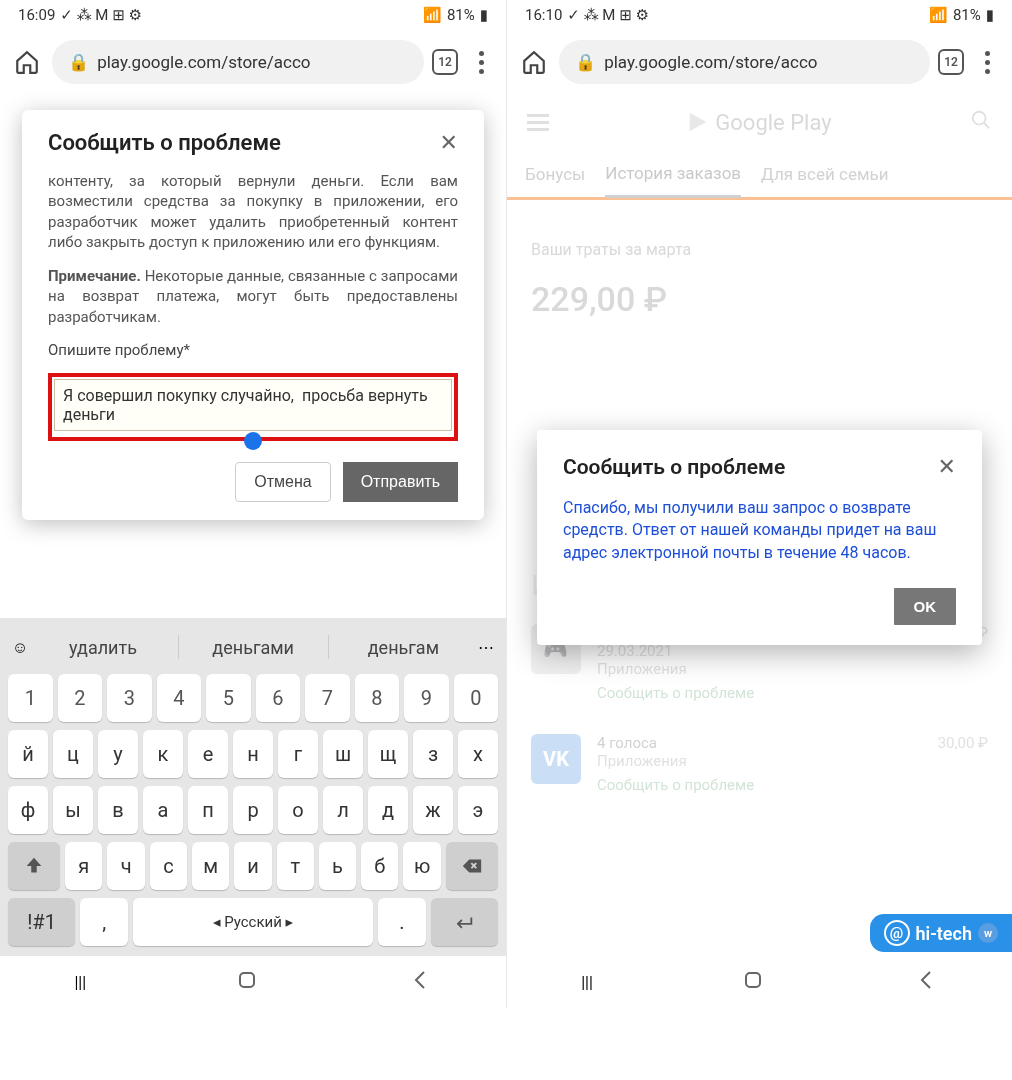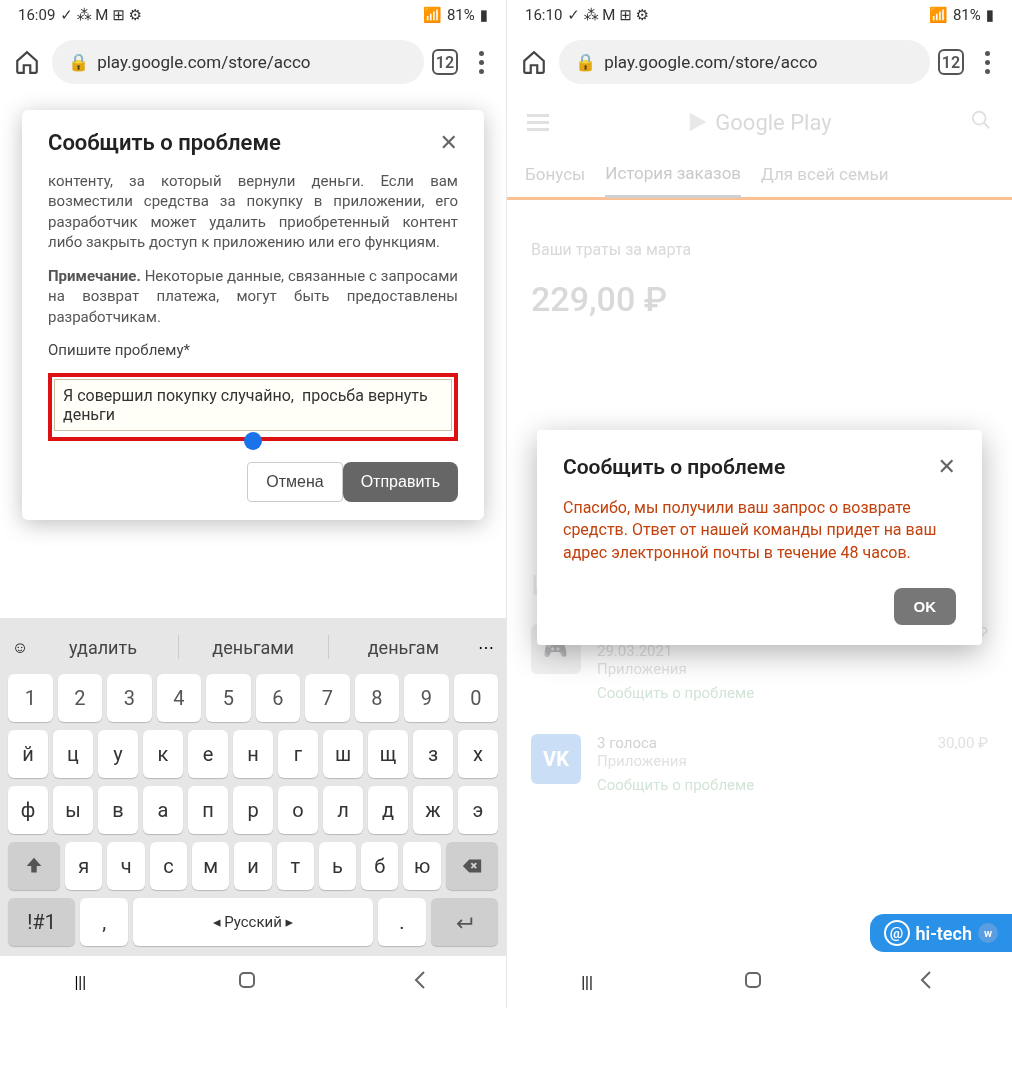--- a/index.html
+++ b/index.html
@@ -8,44 +8,44 @@
   .phone + .phone { border-left: 1px solid #e8e8e8; }
 
   
   .status-bar { height: 30px; display: flex; align-items: center; justify-content: space-between; padding: 0 18px; font-size: 15px; color: #333; }
   .status-left, .status-right { display: flex; align-items: center; gap: 5px; }
 
   
   .browser-bar { height: 64px; display: flex; align-items: center; padding: 0 10px; gap: 8px; }
   .home-icon { width: 34px; height: 34px; display: flex; align-items: center; justify-content: center; }
   .url-pill { flex: 1; height: 44px; background: #f1f1f1; border-radius: 22px; display: flex; align-items: center; padding: 0 16px; gap: 8px; font-size: 17px; color: #333; overflow: hidden; white-space: nowrap; }
-  .tab-count { width: 26px; height: 26px; border: 2px solid #555; border-radius: 6px; display: flex; align-items: center; justify-content: center; font-size: 16px; font-weight: 600; color: #555; }
+  .tab-count { width: 26px; height: 26px; border: 2px solid #555; border-radius: 6px; display: flex; align-items: center; justify-content: center; font-size: 12px; font-weight: 600; color: #555; }
   .kebab { width: 30px; display: flex; flex-direction: column; align-items: center; gap: 4px; }
   .kebab span { width: 5px; height: 5px; background: #555; border-radius: 50%; }
 
   
   .gp-header { position: relative; height: 56px; display: flex; align-items: center; justify-content: space-between; padding: 0 20px; }
   .gp-logo { display: flex; align-items: center; gap: 6px; font-size: 22px; color: #aaa; }
   .gp-burger { display: flex; flex-direction: column; gap: 4px; }
   .gp-burger span { width: 22px; height: 3px; background: #bbb; }
   .gp-tabs { display: flex; padding: 0 18px; gap: 20px; font-size: 17px; color: #999; height: 50px; align-items: center; border-bottom: 3px solid #f97316; }
   .gp-tab.active { color: #888; border-bottom: 3px solid #999; padding-bottom: 12px; margin-bottom: -1px; padding-top: 12px; }
   .modal { position: absolute; left: 22px; right: 22px; top: 110px; background: #fff; border-radius: 6px; box-shadow: 0 4px 22px rgba(0,0,0,.25); padding: 20px 26px 18px 26px; z-index: 5; }
   .modal-title-row { display: flex; justify-content: space-between; align-items: center; margin-bottom: 16px; }
   .modal-title { font-size: 22px; font-weight: 600; color: #222; }
   .close-x { font-size: 22px; color: #666; cursor: pointer; }
   .modal-text { font-size: 15px; color: #555; text-align: justify; line-height: 1.35; margin-bottom: 14px; }
   .modal-text b { font-weight: 700; }
   .field-label { font-size: 15px; color: #444; margin-bottom: 14px; }
   .textarea-wrap { border: 4px solid #d11; padding: 2px; }
   .textarea { width: 100%; min-height: 46px; border: 1px solid #c9bfa3; background: #fffef7; font-size: 16px; padding: 6px 8px; resize: none; font-family: inherit; color: #333; }
   .cursor-dot { width: 18px; height: 18px; background: #1a73e8; border-radius: 50%; margin: -9px auto 10px auto; }
-  .modal-buttons { display: flex; justify-content: flex-end; margin-top: 12px; }
+  .modal-buttons { display: flex; justify-content: flex-end; gap: 12px; margin-top: 12px; }
   .btn-cancel { padding: 10px 18px; border: 1px solid #ccc; background: #fff; border-radius: 4px; font-size: 16px; color: #444; }
-  .btn-send { padding: 10px 18px; border: none; background: #666; color: #fff; border-radius: 8px; font-size: 16px; }
+  .btn-send { padding: 10px 18px; border: none; background: #666; color: #fff; border-radius: 0; font-size: 16px; }
 
   
   .keyboard { position: absolute; left: 0; right: 0; bottom: 52px; background: #e6e6e6; padding: 6px 4px 6px 4px; }
   .suggest-row { display: flex; align-items: center; height: 46px; padding: 0 8px; gap: 10px; }
   .suggest { flex: 1; text-align: center; font-size: 18px; color: #444; }
   .suggest-sep { width: 1px; height: 24px; background: #ccc; }
   .kbd-row { display: flex; gap: 5px; padding: 4px 4px; }
   .key { flex: 1; height: 48px; background: #fff; border-radius: 6px; box-shadow: 0 1px 1px rgba(0,0,0,.2); display: flex; align-items: center; justify-content: center; font-size: 20px; color: #333; position: relative; }
   .key.dark { background: #cfcfcf; }
   .key.num { font-size: 20px; color: #555; }
@@ -68,22 +68,22 @@
   .order-info { flex: 1; }
   .order-title { color: #999; }
   .order-price { color: #bbb; white-space: nowrap; }
   .order-link { color: #9bc3a2; margin-top: 6px; }
   .section-title { font-size: 28px; color: #ddd; padding: 20px 24px 6px 24px; }
 
   
   .modal2 { position: absolute; left: 30px; right: 30px; top: 430px; background: #fff; border-radius: 4px; box-shadow: 0 8px 30px rgba(0,0,0,.3); padding: 24px 26px 20px 26px; z-index: 6; }
   .modal2-title-row { display: flex; justify-content: space-between; align-items: center; margin-bottom: 18px; }
   .modal2-title { font-size: 21px; font-weight: 600; color: #222; }
-  .modal2-text { font-size: 16px; color: #c2410c; line-height: 1.4; margin-bottom: 24px; }
-  .btn-ok { float: right; padding: 10px 20px; background: #777; color: #fff; border: none; border-radius: 8px; font-size: 15px; font-weight: 600; }
+  .modal2-text { font-size: 16px; color: #1d4ed8; line-height: 1.4; margin-bottom: 24px; }
+  .btn-ok { float: right; padding: 10px 20px; background: #777; color: #fff; border: none; border-radius: 1px; font-size: 15px; font-weight: 600; }
 
   
   .watermark { position: absolute; right: 0; bottom: 56px; background: #2a91e8; color: #fff; padding: 6px 14px; border-radius: 14px 0 0 14px; display: flex; align-items: center; gap: 6px; font-size: 18px; font-weight: 600; z-index: 10; }
   .watermark .at { width: 26px; height: 26px; border: 2px solid #fff; border-radius: 50%; display: flex; align-items: center; justify-content: center; font-size: 15px; }
 </style>
 </head>
 <body>
 
 <div class="phone">
   <div class="status-bar">
@@ -298,21 +298,21 @@
         <div class="order-title">110 Бриллианты</div>
         <div>29.03.2021</div>
         <div>Приложения</div>
         <div class="order-link">Сообщить о проблеме</div>
       </div>
       <div class="order-price">229,00 ₽</div>
     </div>
     <div class="order-row">
       <div class="order-thumb vk">VK</div>
       <div class="order-info">
-        <div class="order-title">3 голоса</div>
+        <div class="order-title">4 голоса</div>
         <div>Приложения</div>
         <div class="order-link">Сообщить о проблеме</div>
       </div>
       <div class="order-price">30,00 ₽</div>
     </div>
   </div>
 
   <div class="right-dim"></div>
 
   <div class="modal2">

